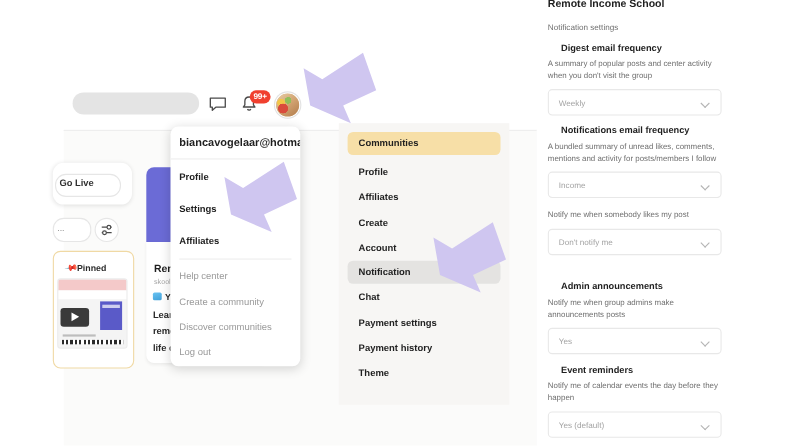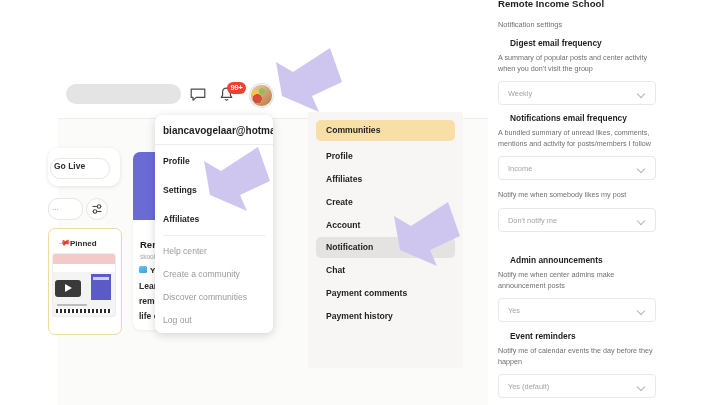--- a/index.html
+++ b/index.html
@@ -496,22 +496,23 @@
   <div class="post-l3">life c</div>
 
   <div class="settings-panel"></div>
   <div class="sp-item active-amber" style="top:120px">Communities</div>
   <div class="sp-item" style="top:146px">Profile</div>
   <div class="sp-item" style="top:169px">Affiliates</div>
   <div class="sp-item" style="top:192px">Create</div>
   <div class="sp-item" style="top:215px">Account</div>
   <div class="sp-item active-gray" style="top:237px">Notification</div>
   <div class="sp-item" style="top:260px">Chat</div>
-  <div class="sp-item" style="top:283px">Payment comments</div>
+  <div class="sp-item" style="top:283px">Payment settings</div>
   <div class="sp-item" style="top:306px">Payment history</div>
+  <div class="sp-item" style="top:329px">Theme</div>
 
   <div class="dropdown">
     <div class="dd-email">biancavogelaar@hotmail...</div>
     <div class="dd-item bold" style="top:41px">Profile</div>
     <div class="dd-item bold" style="top:70px">Settings</div>
     <div class="dd-item bold" style="top:99px">Affiliates</div>
     <div class="dd-sep" style="top:120px"></div>
     <div class="dd-item muted" style="top:131px">Help center</div>
     <div class="dd-item muted" style="top:154px">Create a community</div>
     <div class="dd-item muted" style="top:177px">Discover communities</div>
@@ -543,21 +544,21 @@
   <div class="field" style="top:190px">
     <div class="field-desc">Notify me when somebody likes my post</div>
     <div class="select-box">
       <span class="select-value">Don't notify me</span>
       <span class="chev"></span>
     </div>
   </div>
 
   <div class="field" style="top:255px">
     <div class="field-label">Admin announcements</div>
-    <div class="field-desc">Notify me when center admins make announcement posts</div>
+    <div class="field-desc">Notify me when group admins make announcements posts</div>
     <div class="select-box">
       <span class="select-value">Yes</span>
       <span class="chev"></span>
     </div>
   </div>
 
   <div class="field" style="top:331px">
     <div class="field-label">Event reminders</div>
     <div class="field-desc">Notify me of calendar events the day before they happen</div>
     <div class="select-box">

